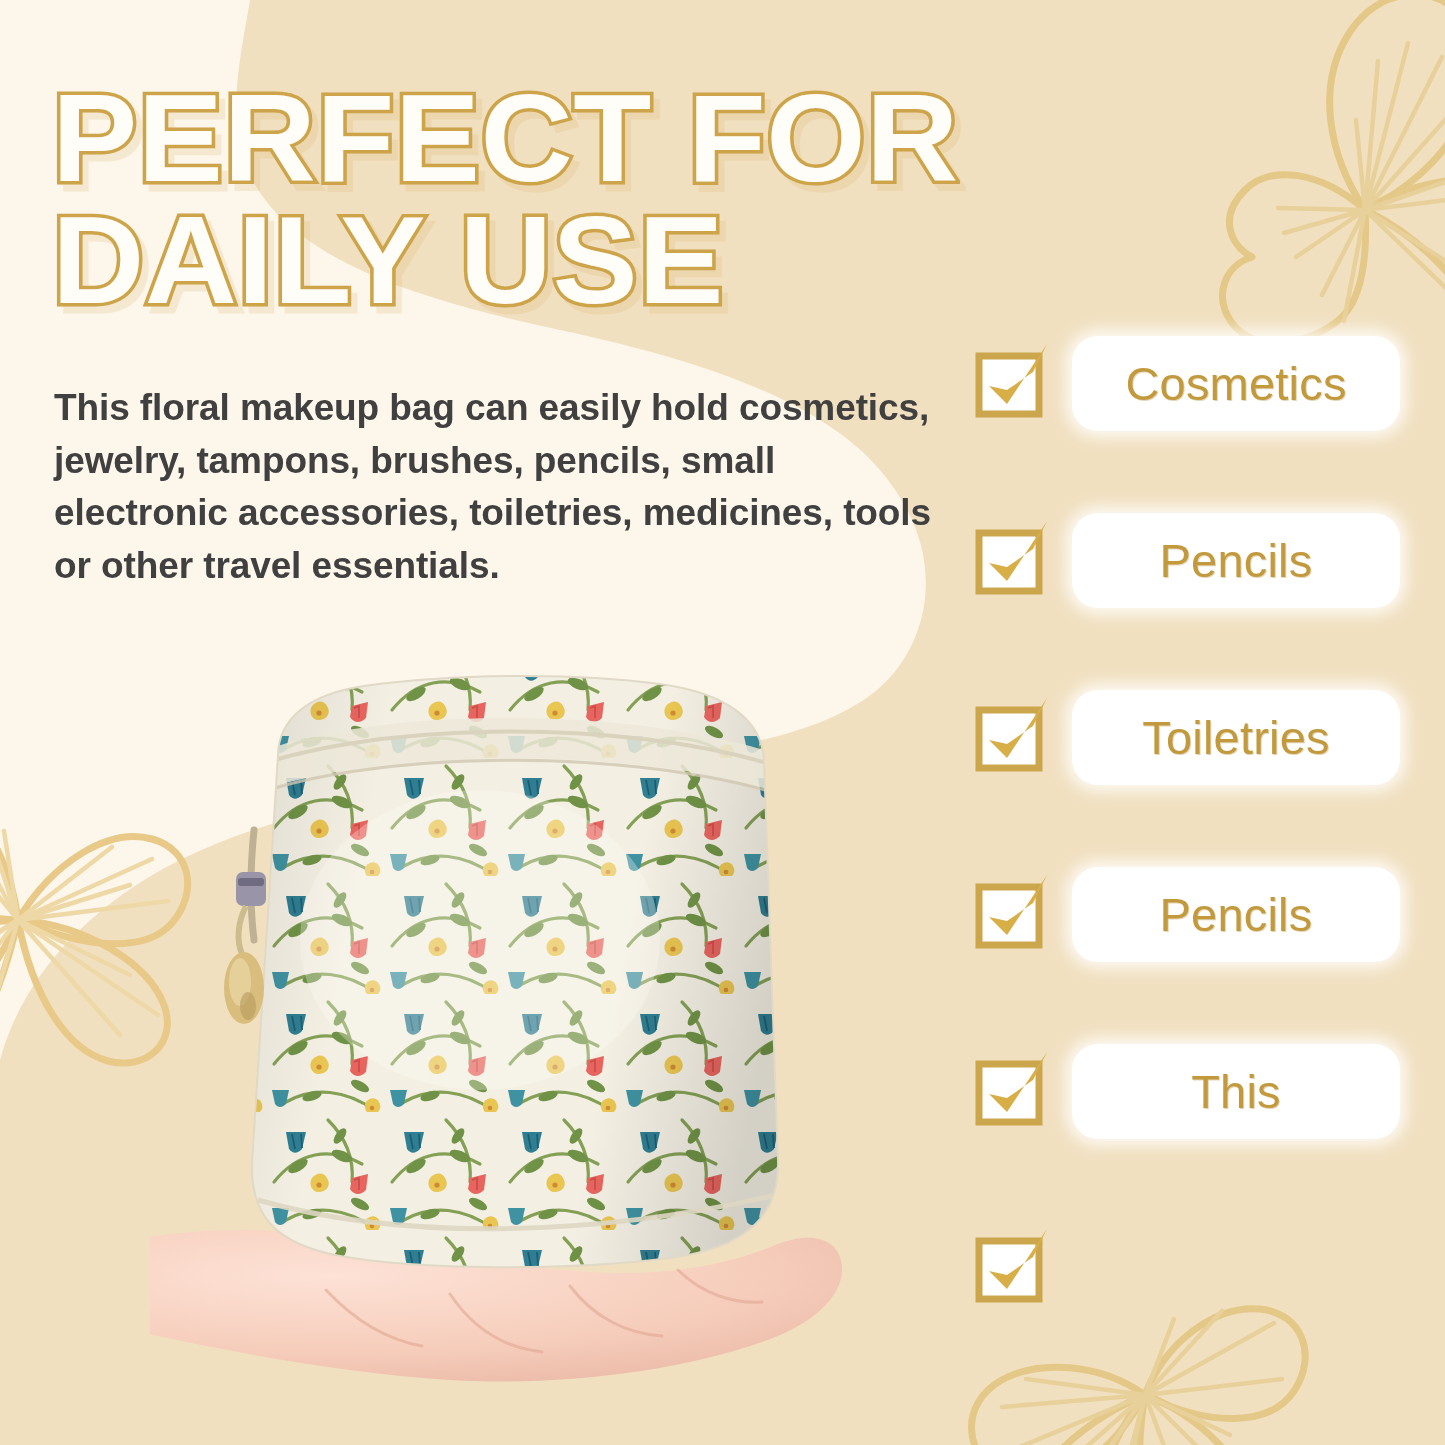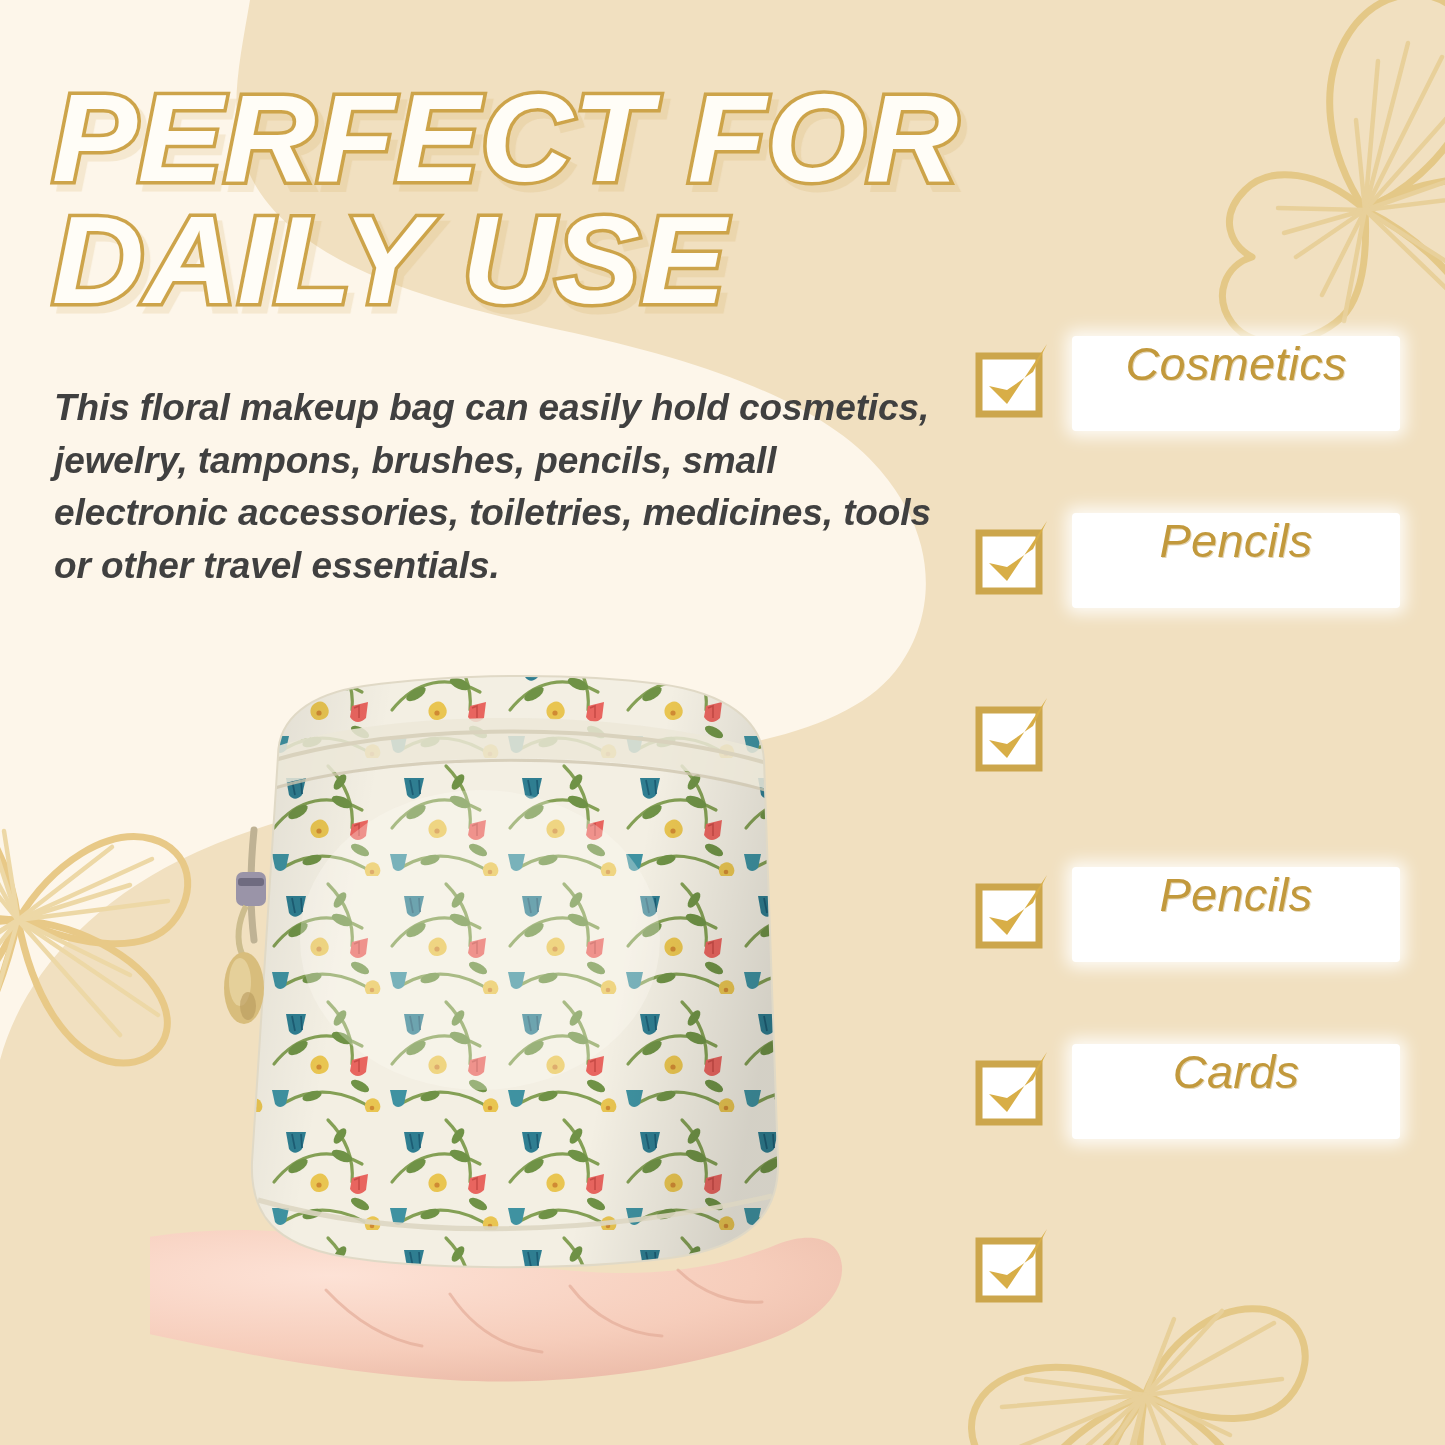--- a/index.html
+++ b/index.html
@@ -2,21 +2,21 @@
 <html><head>
 <meta charset="utf-8">
 <style>
   html,body{margin:0;padding:0;}
   body{
     width:1445px;height:1445px;overflow:hidden;
     font-family:"Liberation Sans","DejaVu Sans",sans-serif;
     background:#efdcb8;
     position:relative;
   }
-  #stage{position:absolute;inset:0;width:1445px;height:1445px;overflow:hidden;font-style:italic;}
+  #stage{position:absolute;inset:0;width:1445px;height:1445px;overflow:hidden;}
 
   
   .bg-base{position:absolute;inset:0;background:#f1e0c0;}
   .bg-blob{position:absolute;inset:0;}
   .deco-flower{position:absolute;}
   .deco-flower svg{display:block;}
 
   
   .headline{
     position:absolute;left:52px;top:78px;width:940px;
@@ -43,23 +43,23 @@
 
   
   .checklist{position:absolute;left:963px;top:330px;width:470px;}
   .check-row{position:relative;height:177px;}
   .check-box{
     position:absolute;left:12px;top:16px;width:78px;height:72px;
   }
   .check-box svg{display:block;overflow:visible;}
   .pill{
     position:absolute;left:109px;top:6px;width:328px;height:95px;
-    background:#ffffff;border-radius:4px;
+    background:#ffffff;border-radius:26px;
     box-shadow:0 0 16px 6px rgba(255,255,255,0.85);
-    display:flex;align-items:flex-start;justify-content:center;
+    display:flex;align-items:center;justify-content:center;
   }
   .pill-label{
     font-size:47px;color:#c2993c;font-weight:400;
     letter-spacing:0.2px;white-space:nowrap;
     text-shadow:1px 1px 0 rgba(176,134,46,0.35);
   }
 
   
   .product{position:absolute;left:150px;top:640px;width:720px;height:760px;}
   .product svg{display:block;}
@@ -310,20 +310,23 @@
       </div>
     </div>
 
     <div class="check-row">
       <div class="check-box">
         <svg width="78" height="72" viewBox="0 0 78 72">
           <rect x="4" y="10" width="60" height="58" fill="#ffffff" stroke="#cca64c" stroke-width="7"></rect>
           <path d="M14,40 L32,58 L72,-2 L58,26 L32,44 Z" fill="#d8ae47"></path>
         </svg>
       </div>
+      <div class="pill">
+        <span class="pill-label">Toiletries</span>
+      </div>
     </div>
 
     <div class="check-row">
       <div class="check-box">
         <svg width="78" height="72" viewBox="0 0 78 72">
           <rect x="4" y="10" width="60" height="58" fill="#ffffff" stroke="#cca64c" stroke-width="7"></rect>
           <path d="M14,40 L32,58 L72,-2 L58,26 L32,44 Z" fill="#d8ae47"></path>
         </svg>
       </div>
       <div class="pill">
@@ -332,21 +335,21 @@
     </div>
 
     <div class="check-row">
       <div class="check-box">
         <svg width="78" height="72" viewBox="0 0 78 72">
           <rect x="4" y="10" width="60" height="58" fill="#ffffff" stroke="#cca64c" stroke-width="7"></rect>
           <path d="M14,40 L32,58 L72,-2 L58,26 L32,44 Z" fill="#d8ae47"></path>
         </svg>
       </div>
       <div class="pill">
-        <span class="pill-label">Cards</span>
+        <span class="pill-label">This</span>
       </div>
     </div>
 
     <div class="check-row">
       <div class="check-box">
         <svg width="78" height="72" viewBox="0 0 78 72">
           <rect x="4" y="10" width="60" height="58" fill="#ffffff" stroke="#cca64c" stroke-width="7"></rect>
           <path d="M14,40 L32,58 L72,-2 L58,26 L32,44 Z" fill="#d8ae47"></path>
         </svg>
       </div>

